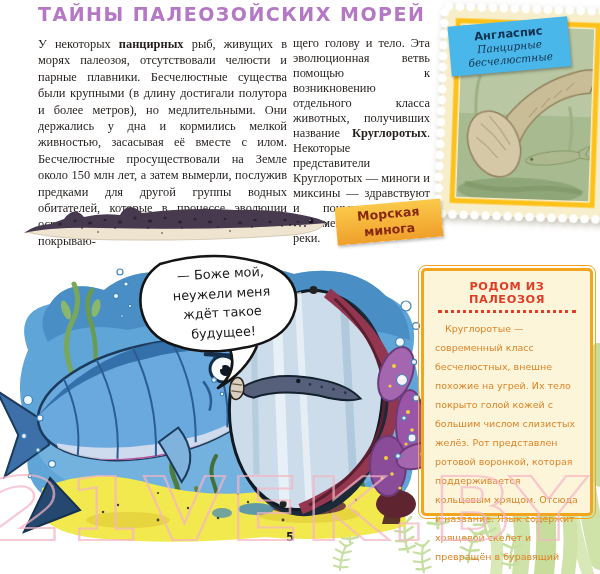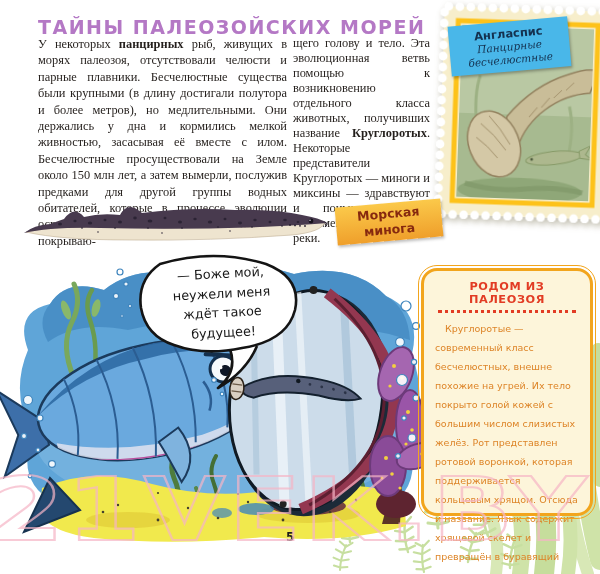--- a/index.html
+++ b/index.html
@@ -1,20 +1,20 @@
 <!DOCTYPE html>
 <html><head>
 <meta charset="utf-8">
 <style>
   html,body{margin:0;padding:0;background:#fff;}
   #page{position:relative;width:600px;height:574px;background:#ffffff;overflow:hidden;
         font-family:"Liberation Sans",sans-serif;}
 
   
-  .title{position:absolute;left:38px;top:16px;margin:0;
+  .title{position:absolute;left:38px;top:3px;margin:0;
          font-family:"DejaVu Sans",sans-serif;font-weight:bold;font-size:19px;
          letter-spacing:1.5px;color:#b478c5;white-space:nowrap;}
 
   
   .col{position:absolute;top:36px;font-family:"Liberation Serif",serif;
        font-size:12.4px;line-height:16.4px;color:#241f1c;text-align:justify;}
   .col p{margin:0;}
   .col1{left:38px;width:249px;}
   .col2{left:293px;width:137px;line-height:15px;}
   .col b{font-weight:bold;}
@@ -39,21 +39,21 @@
         color:#86290f;line-height:1.25;}
 
   
   .cartoon{position:absolute;left:8px;top:250px;overflow:visible;z-index:2;}
   .speech{position:absolute;left:152px;top:264px;width:140px;z-index:3;
         text-align:center;font-family:"DejaVu Sans",sans-serif;font-size:12.8px;
         line-height:19.5px;color:#181818;transform:rotate(-3deg);}
 
   
   .infobox{position:absolute;left:421px;top:268px;width:172px;height:248px;z-index:4;
-        background:#fdf5da;border:3px solid #f2a51d;border-radius:16px;
+        background:#fdf5da;border:3px solid #f2a51d;border-radius:5px;
         outline:1.5px solid #f2a51d;outline-offset:2.5px;box-sizing:border-box;
         padding:9px 11px 6px;}
   .infobox-title{text-align:center;font-family:"DejaVu Sans",sans-serif;font-weight:bold;
         font-size:11.3px;letter-spacing:.6px;color:#e23c24;}
   .infobox-dots{width:138px;margin:4px auto 6px;border-top:3px dotted #e23c24;height:0;}
   .infobox-body{margin:0;font-family:"DejaVu Sans",sans-serif;font-size:9.5px;
         line-height:19px;color:#dd8427;text-indent:10px;}
 
   
   .plants{position:absolute;left:320px;top:330px;z-index:0;}

